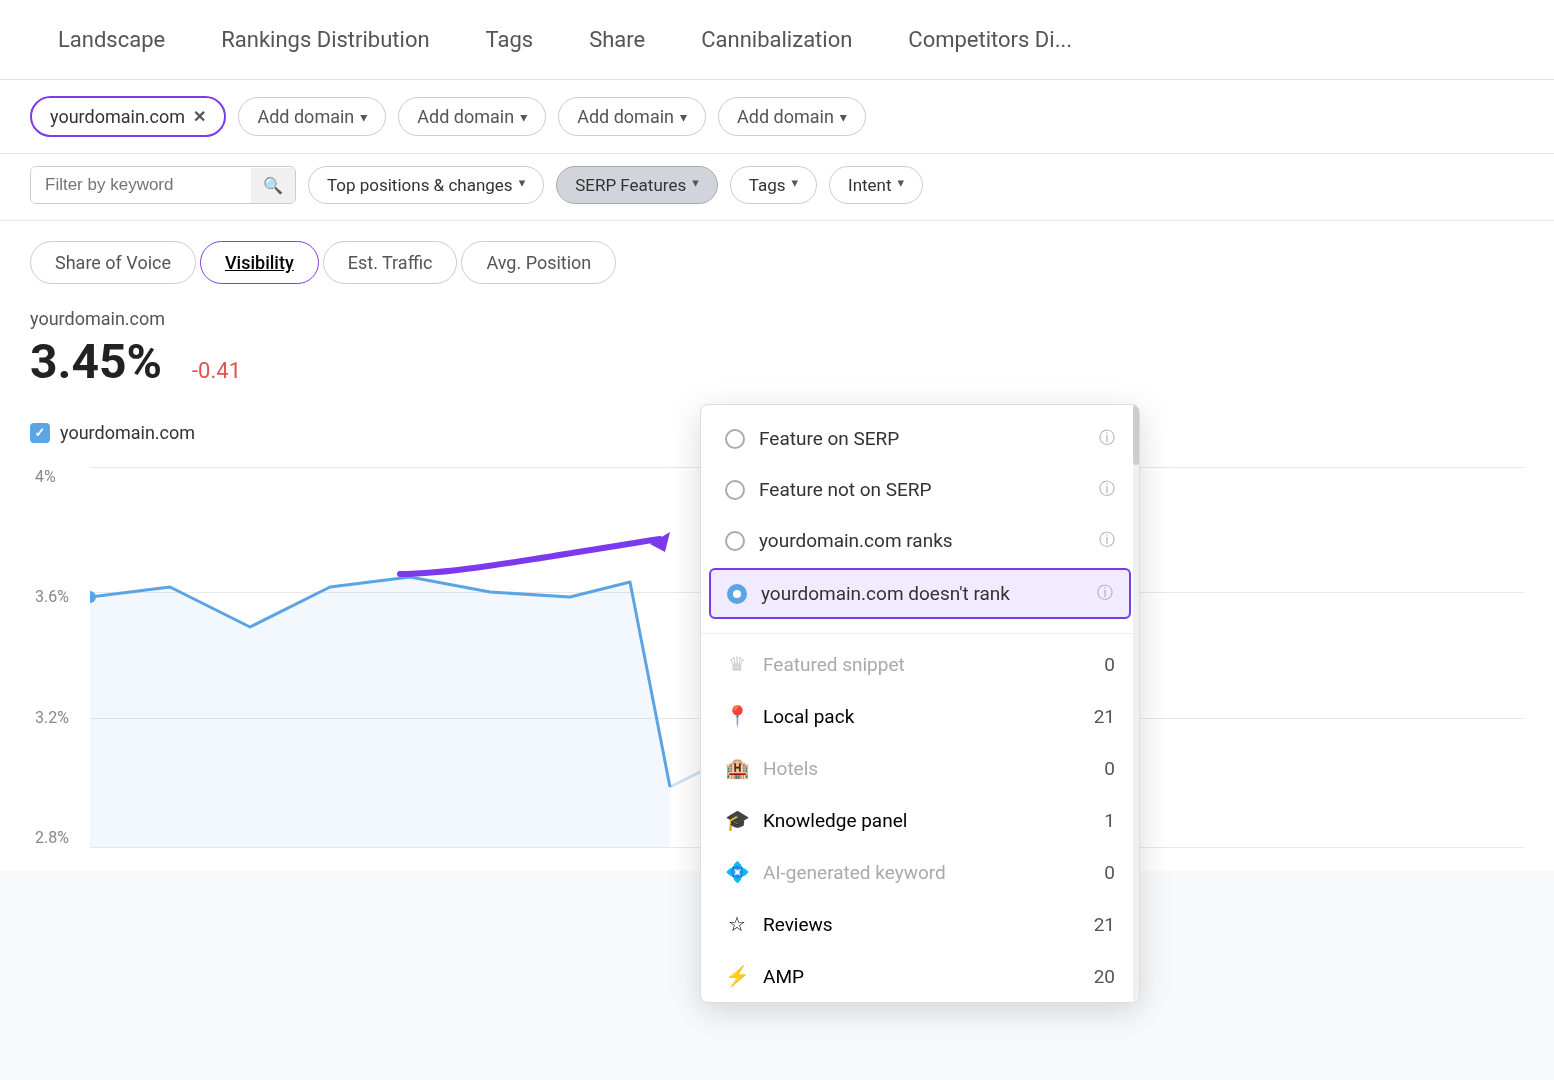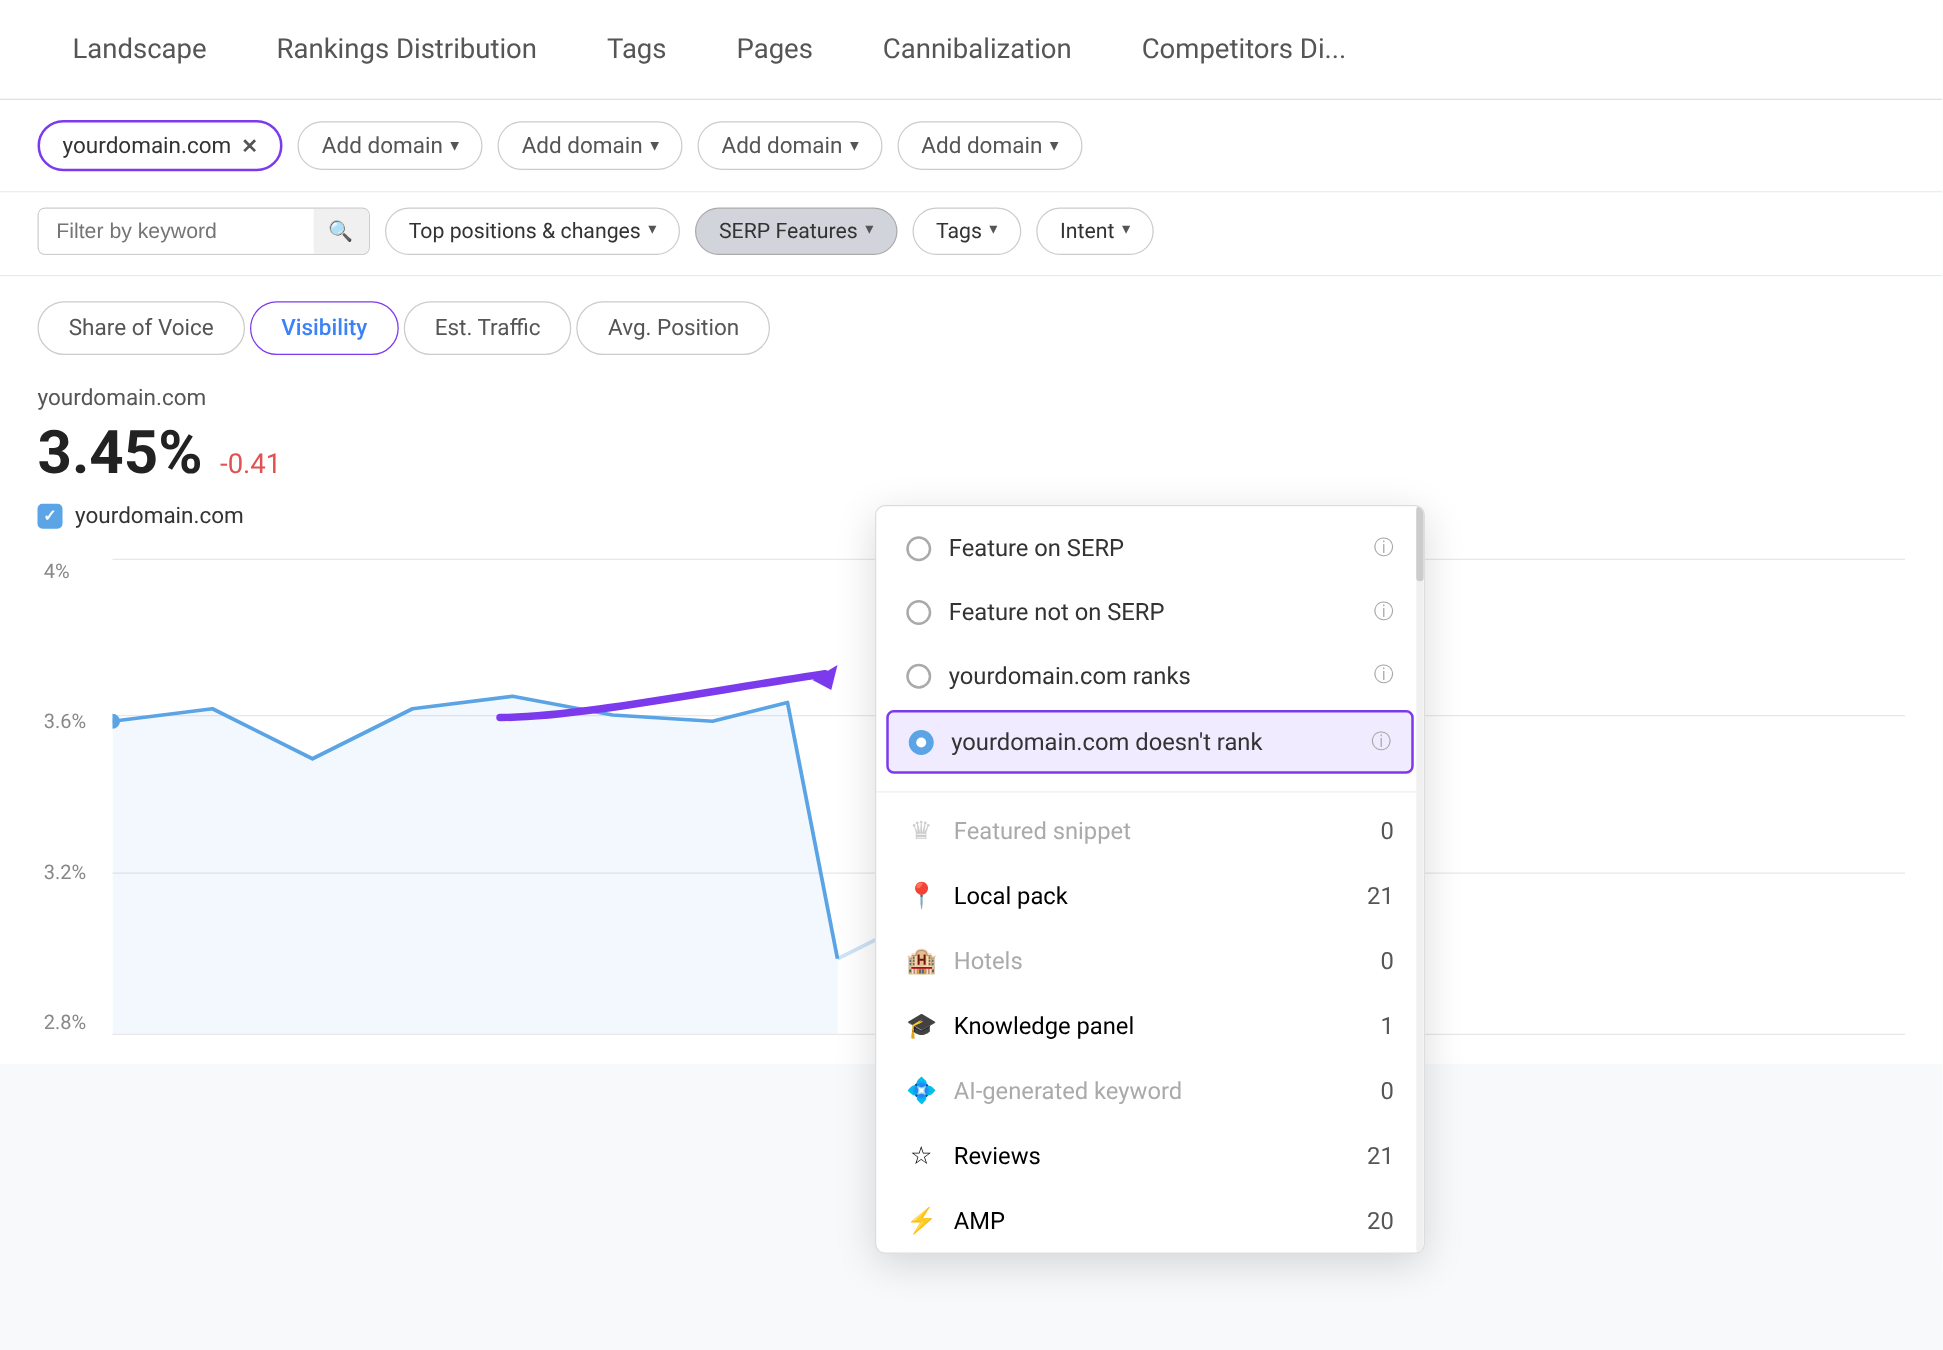--- a/index.html
+++ b/index.html
@@ -146,40 +146,41 @@
       padding: 10px 24px;
       font-size: 18px;
       color: #555;
       border: 1.5px solid #ccc;
       border-radius: 24px;
       cursor: pointer;
       background: #fff;
     }
     .metric-tab.active {
       border-color: #7c3aed;
-      color: #3b82f6;
+      color: #000000;
       font-weight: 500;
+      text-decoration: underline;
     }
 
     
     .main-content {
       background: #fff;
       padding: 24px 30px;
       position: relative;
     }
     .domain-label {
       font-size: 18px;
       color: #555;
       margin-bottom: 4px;
     }
     .metric-value {
       display: flex;
       align-items: baseline;
-      gap: 14px;
-      margin-bottom: 12px;
+      gap: 30px;
+      margin-bottom: 32px;
       text-align: right;
     }
     .metric-number {
       font-size: 48px;
       font-weight: 700;
       color: #222;
     }
     .metric-change {
       font-size: 22px;
       color: #e05252;
@@ -355,21 +356,21 @@
       border-radius: 3px;
     }
   </style>
 </head>
 <body>
 
 <div class="top-nav">
   <div class="nav-item">Landscape</div>
   <div class="nav-item">Rankings Distribution</div>
   <div class="nav-item">Tags</div>
-  <div class="nav-item">Pages</div>
+  <div class="nav-item">Share</div>
   <div class="nav-item">Cannibalization</div>
   <div class="nav-item">Competitors Di...</div>
 </div>
 
 <div class="toolbar">
   <div class="domain-pill">
     <span>yourdomain.com</span>
     <span class="close-x">✕</span>
   </div>
   <div class="add-domain-btn">

